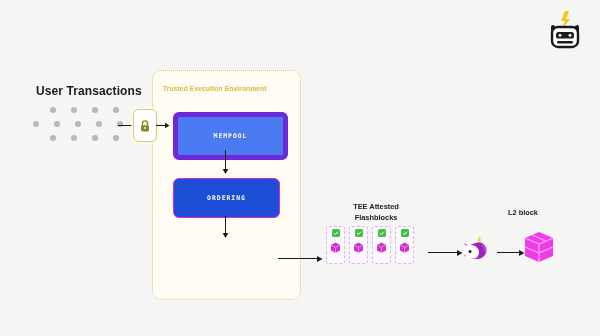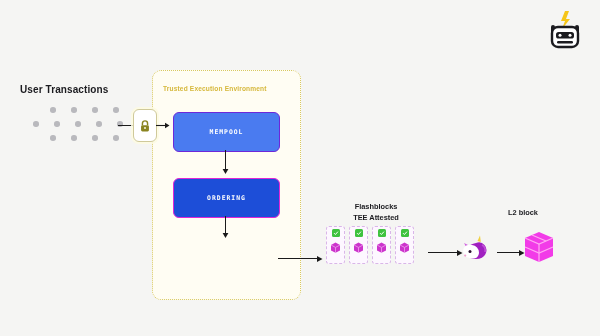--- a/index.html
+++ b/index.html
@@ -37,23 +37,23 @@
     position: absolute;
     right: 13px;
     top: 8px;
     width: 44px;
     height: 44px;
   }
 
   
   #utx-label {
     position: absolute;
-    left: 20px;
+    left: 36px;
     top: 84px;
-    font-size: 10px;
+    font-size: 12px;
     font-weight: bold;
     color: #1b1b1f;
     letter-spacing: 0.1px;
     white-space: nowrap;
   }
   #dotgrid {
     position: absolute;
     left: 33px;
     top: 103px;
     width: 106px;
@@ -144,21 +144,21 @@
     color: #ffffff;
     font-size: 6.4px;
     font-weight: bold;
     letter-spacing: 1.0px;
     font-family: "DejaVu Sans Mono", monospace;
   }
   #stage-mempool {
     top: 112px;
     height: 38px;
     background: #4a7bf0;
-    border: 1px solid #6d28d9;
+    border: 5px solid #6d28d9;
     text-align: center;
   }
   #stage-ordering {
     top: 178px;
     height: 38px;
     background: #1d4ed8;
     border: 1px solid #e026d6;
   }
   #stage-exec {
     top: 241px;
@@ -396,22 +396,22 @@
   <svg class="vhead" id="vhead2" viewBox="0 0 7 7">
     <path d="M0.6 1 L3.5 6 L6.4 1 Z" fill="#1a1a1a"></path>
   </svg>
 
   <div id="hline-exec"></div>
   <svg id="hhead-exec" viewBox="0 0 8 8">
     <path d="M1 1 L6.5 4 L1 7 Z" fill="#1a1a1a"></path>
   </svg>
 
   <div id="fb-label">
+    <div>TEE Attested</div>
     <div>Flashblocks</div>
-    <div>TEE Attested</div>
   </div>
   <div id="fb-group">
     <div class="fb">
       <span class="fb-badge">
         <svg viewBox="0 0 8 8" width="6" height="6">
             <path d="M1.4 4.2 L3.2 6 L6.6 2.2" fill="none" stroke="#ffffff" stroke-width="1.3"></path>
           </svg>
       </span>
       <svg class="fb-cube" viewBox="0 0 13 13">
         <path d="M2 4 L6.5 1.6 L11 4 L11 9.4 L6.5 11.8 L2 9.4 Z" fill="#cc33cc"></path>

